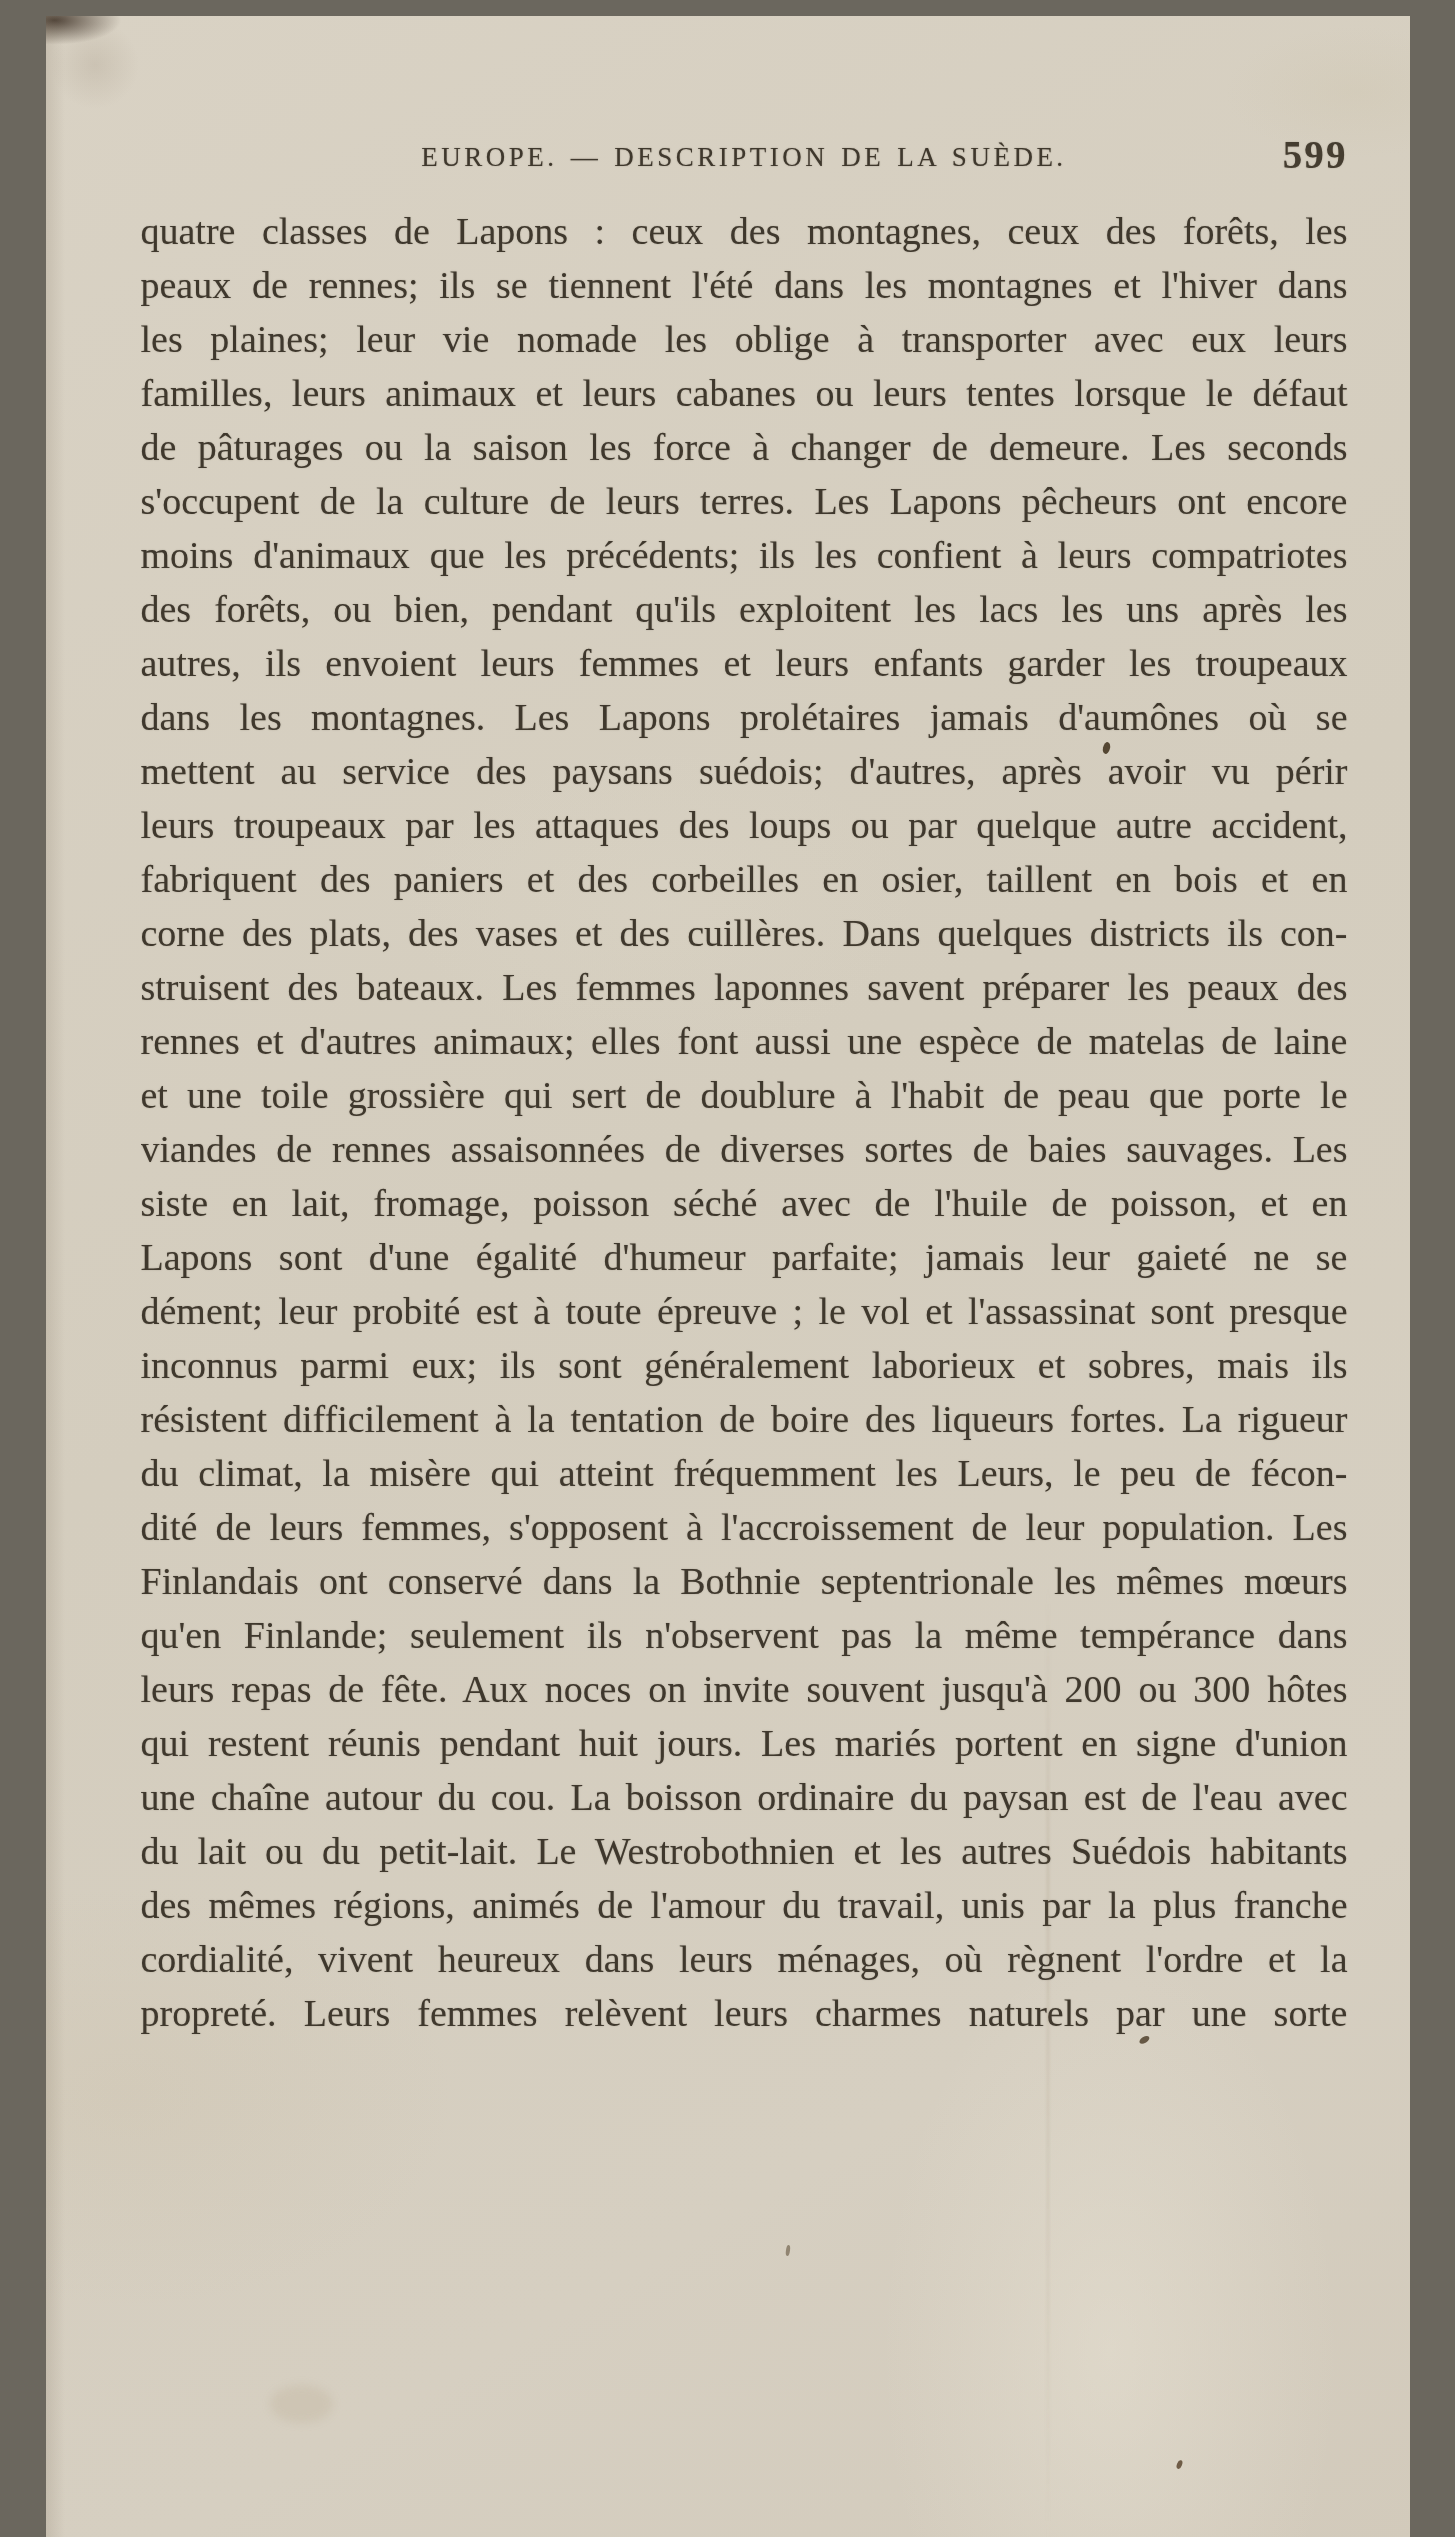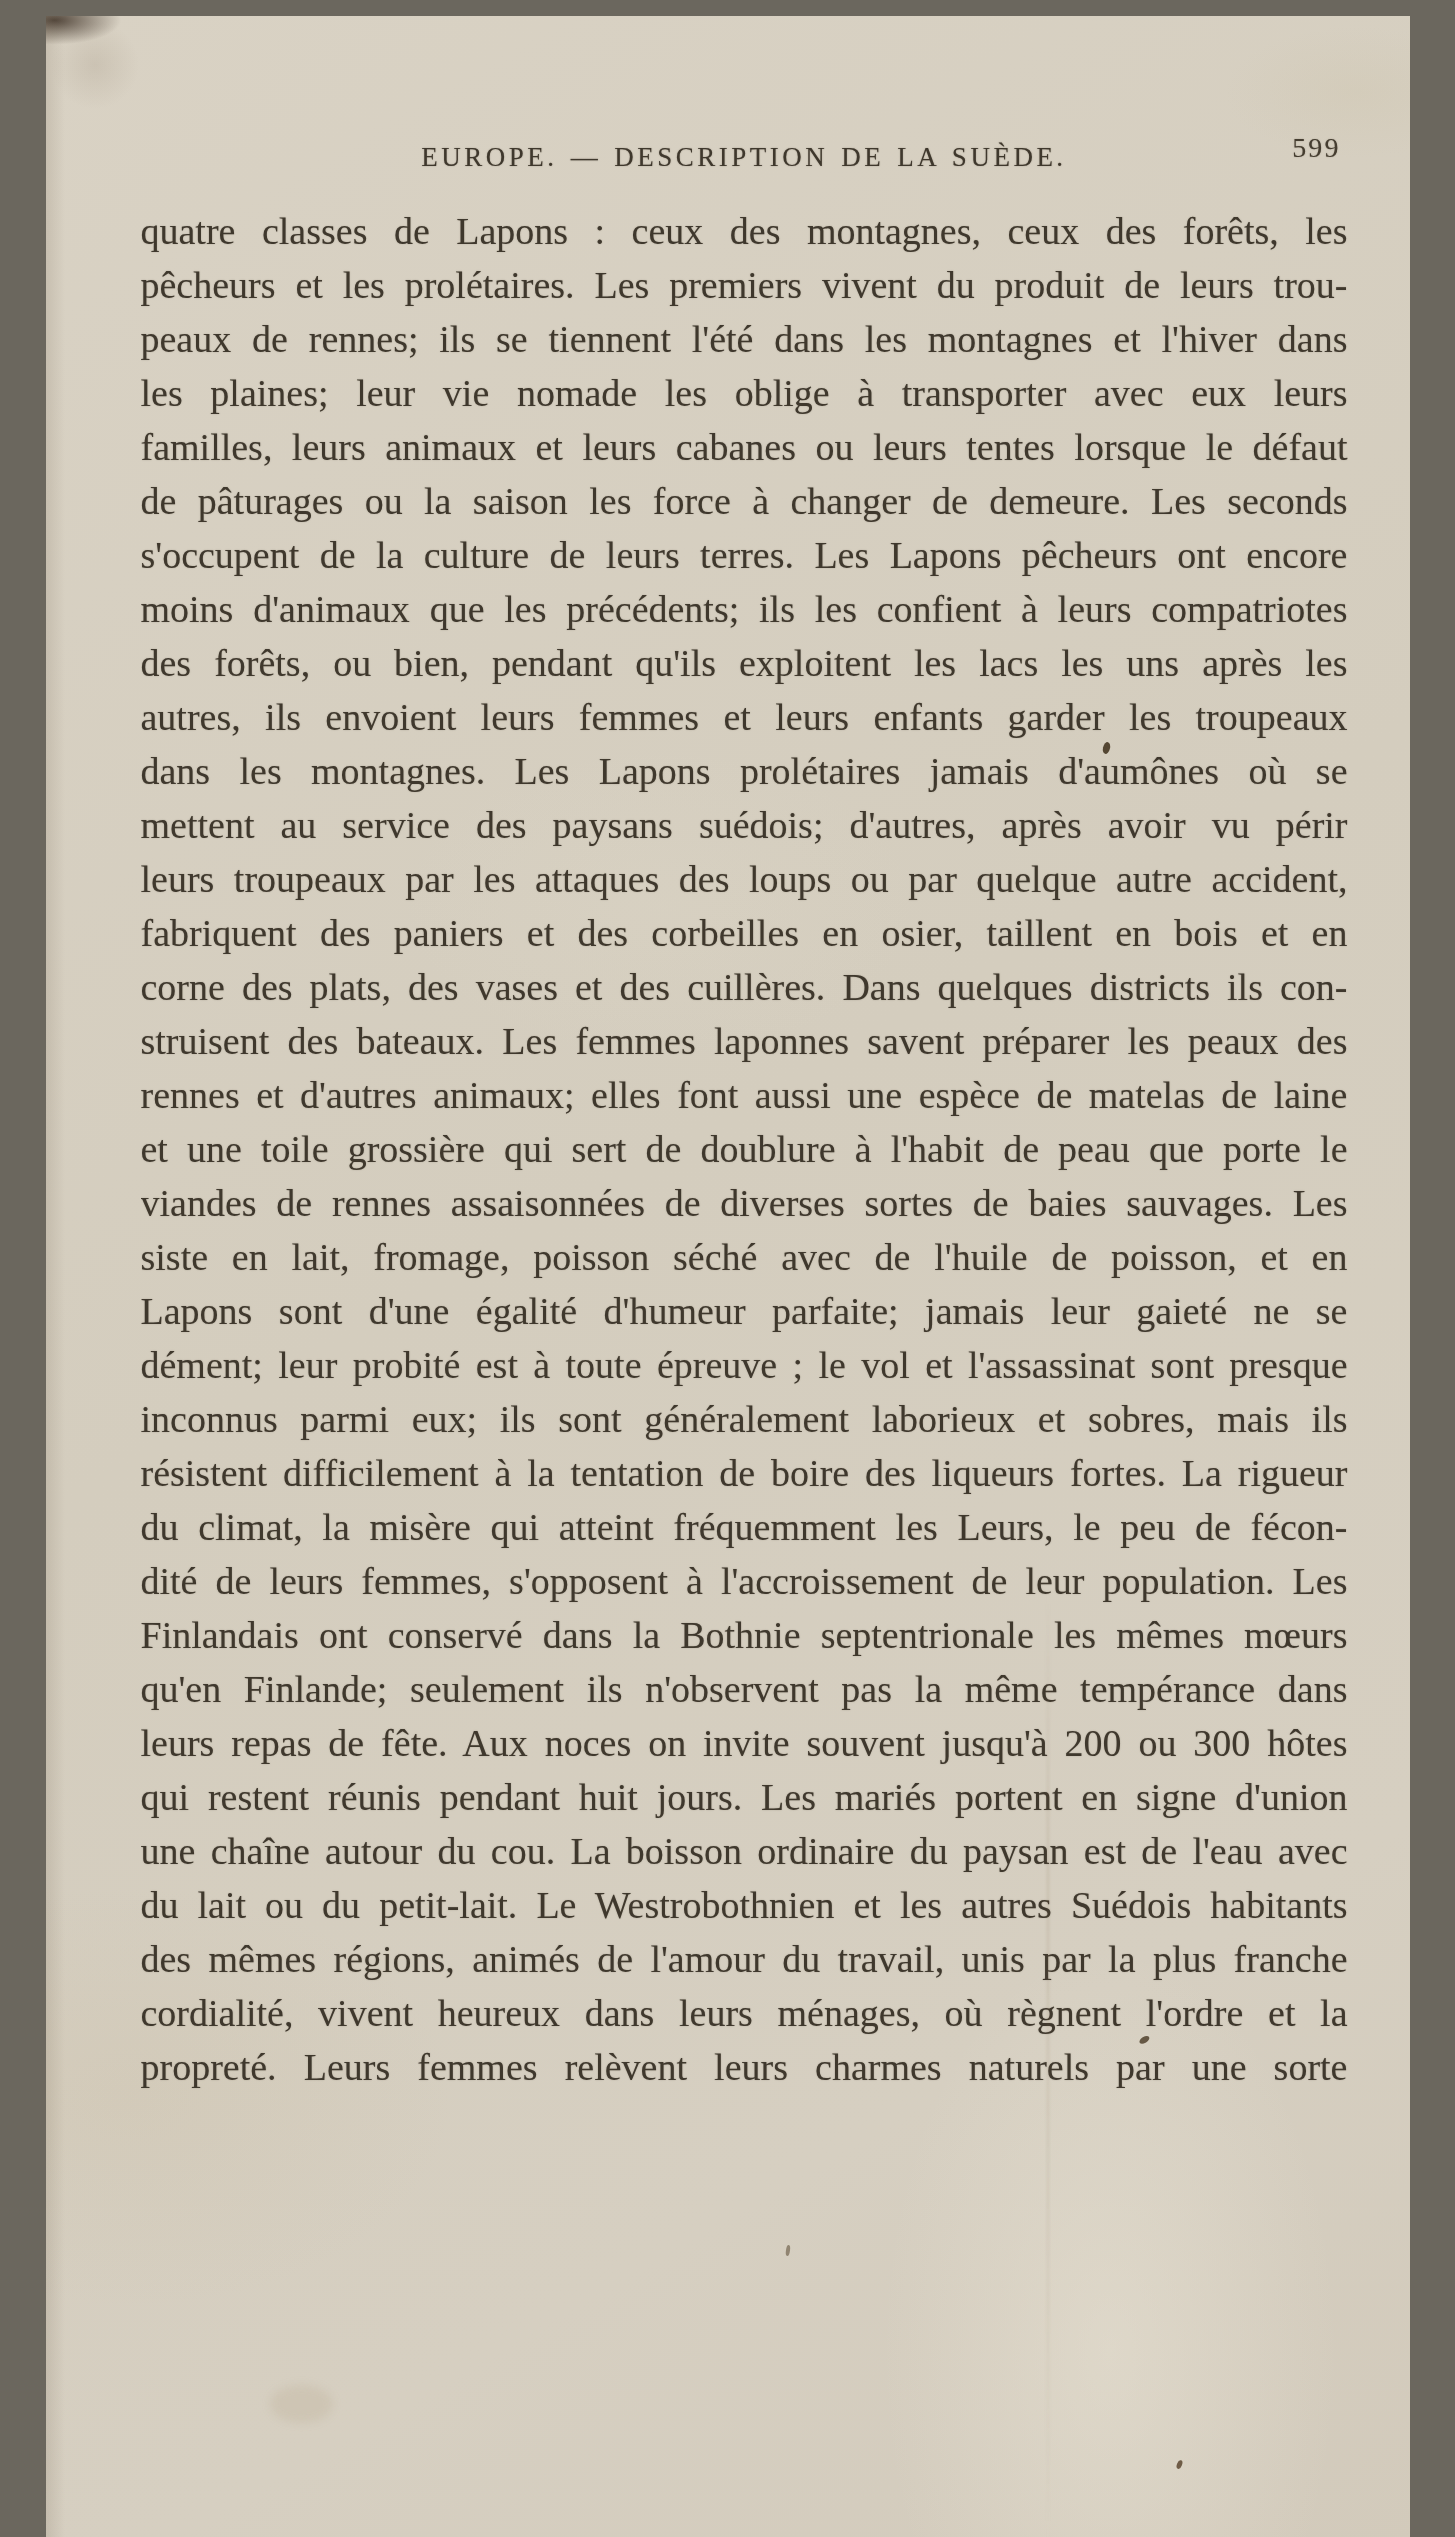--- a/index.html
+++ b/index.html
@@ -33,23 +33,23 @@
     display: block;
     text-align: center;
     font-size: 27px;
     letter-spacing: 3.5px;
     word-spacing: 2.8px;
     white-space: nowrap;
     text-shadow: 0 0 1.4px rgba(64,54,40,.45);
   }
   .page-num {
     position: absolute;
-    right: 7px; top: -9.8px;
-    font-size: 28px;
-    font-weight: normal;
+    right: 0; top: -9.8px;
+    font-size: 39px;
+    font-weight: bold;
     letter-spacing: 2.1px;
     color: #453d30;
     text-shadow: 0 0 1.4px rgba(64,54,40,.40);
   }
 
   
   .body-text {
     position: absolute;
     left: 95px; top: 188px;
     width: 1207px;
@@ -100,21 +100,20 @@
 <div class="page">
 
   <div class="running-header">
     <span class="header-title">EUROPE. — DESCRIPTION DE LA SUÈDE.</span>
     <span class="page-num">599</span>
   </div>
 
   <div class="body-text">
 
   <div class="line">quatre classes de Lapons : ceux des montagnes, ceux des forêts, les</div>
-      <div class="line">pêcheurs et les prolétaires. Les premiers vivent du produit de leurs trou-</div>
       <div class="line">peaux de rennes; ils se tiennent l'été dans les montagnes et l'hiver dans</div>
       <div class="line">les plaines; leur vie nomade les oblige à transporter avec eux leurs</div>
       <div class="line">familles, leurs animaux et leurs cabanes ou leurs tentes lorsque le défaut</div>
       <div class="line">de pâturages ou la saison les force à changer de demeure. Les seconds</div>
       <div class="line">s'occupent de la culture de leurs terres. Les Lapons pêcheurs ont encore</div>
       <div class="line">moins d'animaux que les précédents; ils les confient à leurs compatriotes</div>
       <div class="line">des forêts, ou bien, pendant qu'ils exploitent les lacs les uns après les</div>
       <div class="line">autres, ils envoient leurs femmes et leurs enfants garder les troupeaux</div>
       <div class="line">dans les montagnes. Les Lapons prolétaires jamais d'aumônes où se</div>
       <div class="line">mettent au service des paysans suédois; d'autres, après avoir vu périr</div>

